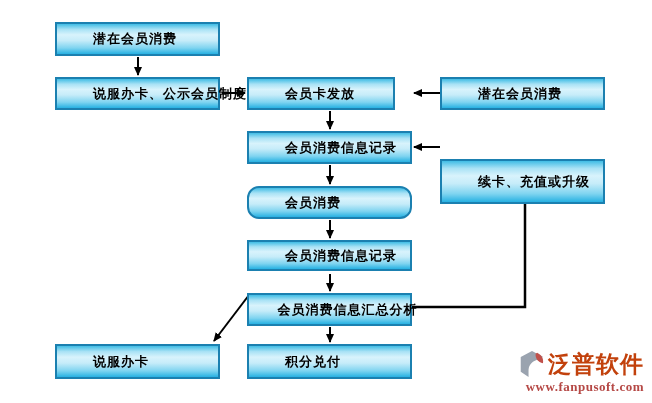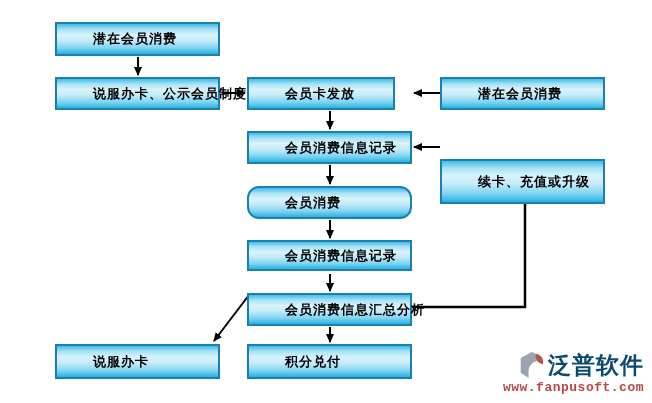--- a/index.html
+++ b/index.html
@@ -40,30 +40,30 @@
     width: 152px;
     text-align: right;
   }
   .logo-top {
     display: flex;
     align-items: center;
     justify-content: flex-end;
     gap: 3px;
   }
   .logo-name {
-    color: #0c4a6e;
+    color: #c2410c;
     font-size: 23px;
     font-weight: bold;
     letter-spacing: 1px;
     line-height: 1;
   }
   .logo-url {
     color: #b5４845;
     color: #b54845;
-    font-family: Liberation Mono, monospace;
+    font-family: Liberation Serif, serif;
     font-size: 13px;
     font-weight: bold;
     margin-top: 1px;
     letter-spacing: 0.5px;
   }
 </style>
 </head>
 <body>
 
 <div class="canvas">
@@ -112,21 +112,21 @@
   </div>
 
   <div class="node" style="left:247px; top:186px; width:165px; height:33px;border-radius:12px;">
     <span class="node-label">会员消费</span>
   </div>
 
   <div class="node" style="left:247px; top:240px; width:165px; height:31px;">
     <span class="node-label">会员消费信息记录</span>
   </div>
 
-  <div class="node" style="left:247px; top:293px; width:165px; height:33px;">
+  <div class="node" style="left:247px; top:293px; width:165px; height:33px;justify-content:center;">
     <span class="node-label">会员消费信息汇总分析</span>
   </div>
 
   <div class="node" style="left:55px; top:344px; width:165px; height:35px;">
     <span class="node-label">说服办卡</span>
   </div>
 
   <div class="node" style="left:247px; top:344px; width:165px; height:35px;">
     <span class="node-label">积分兑付</span>
   </div>

